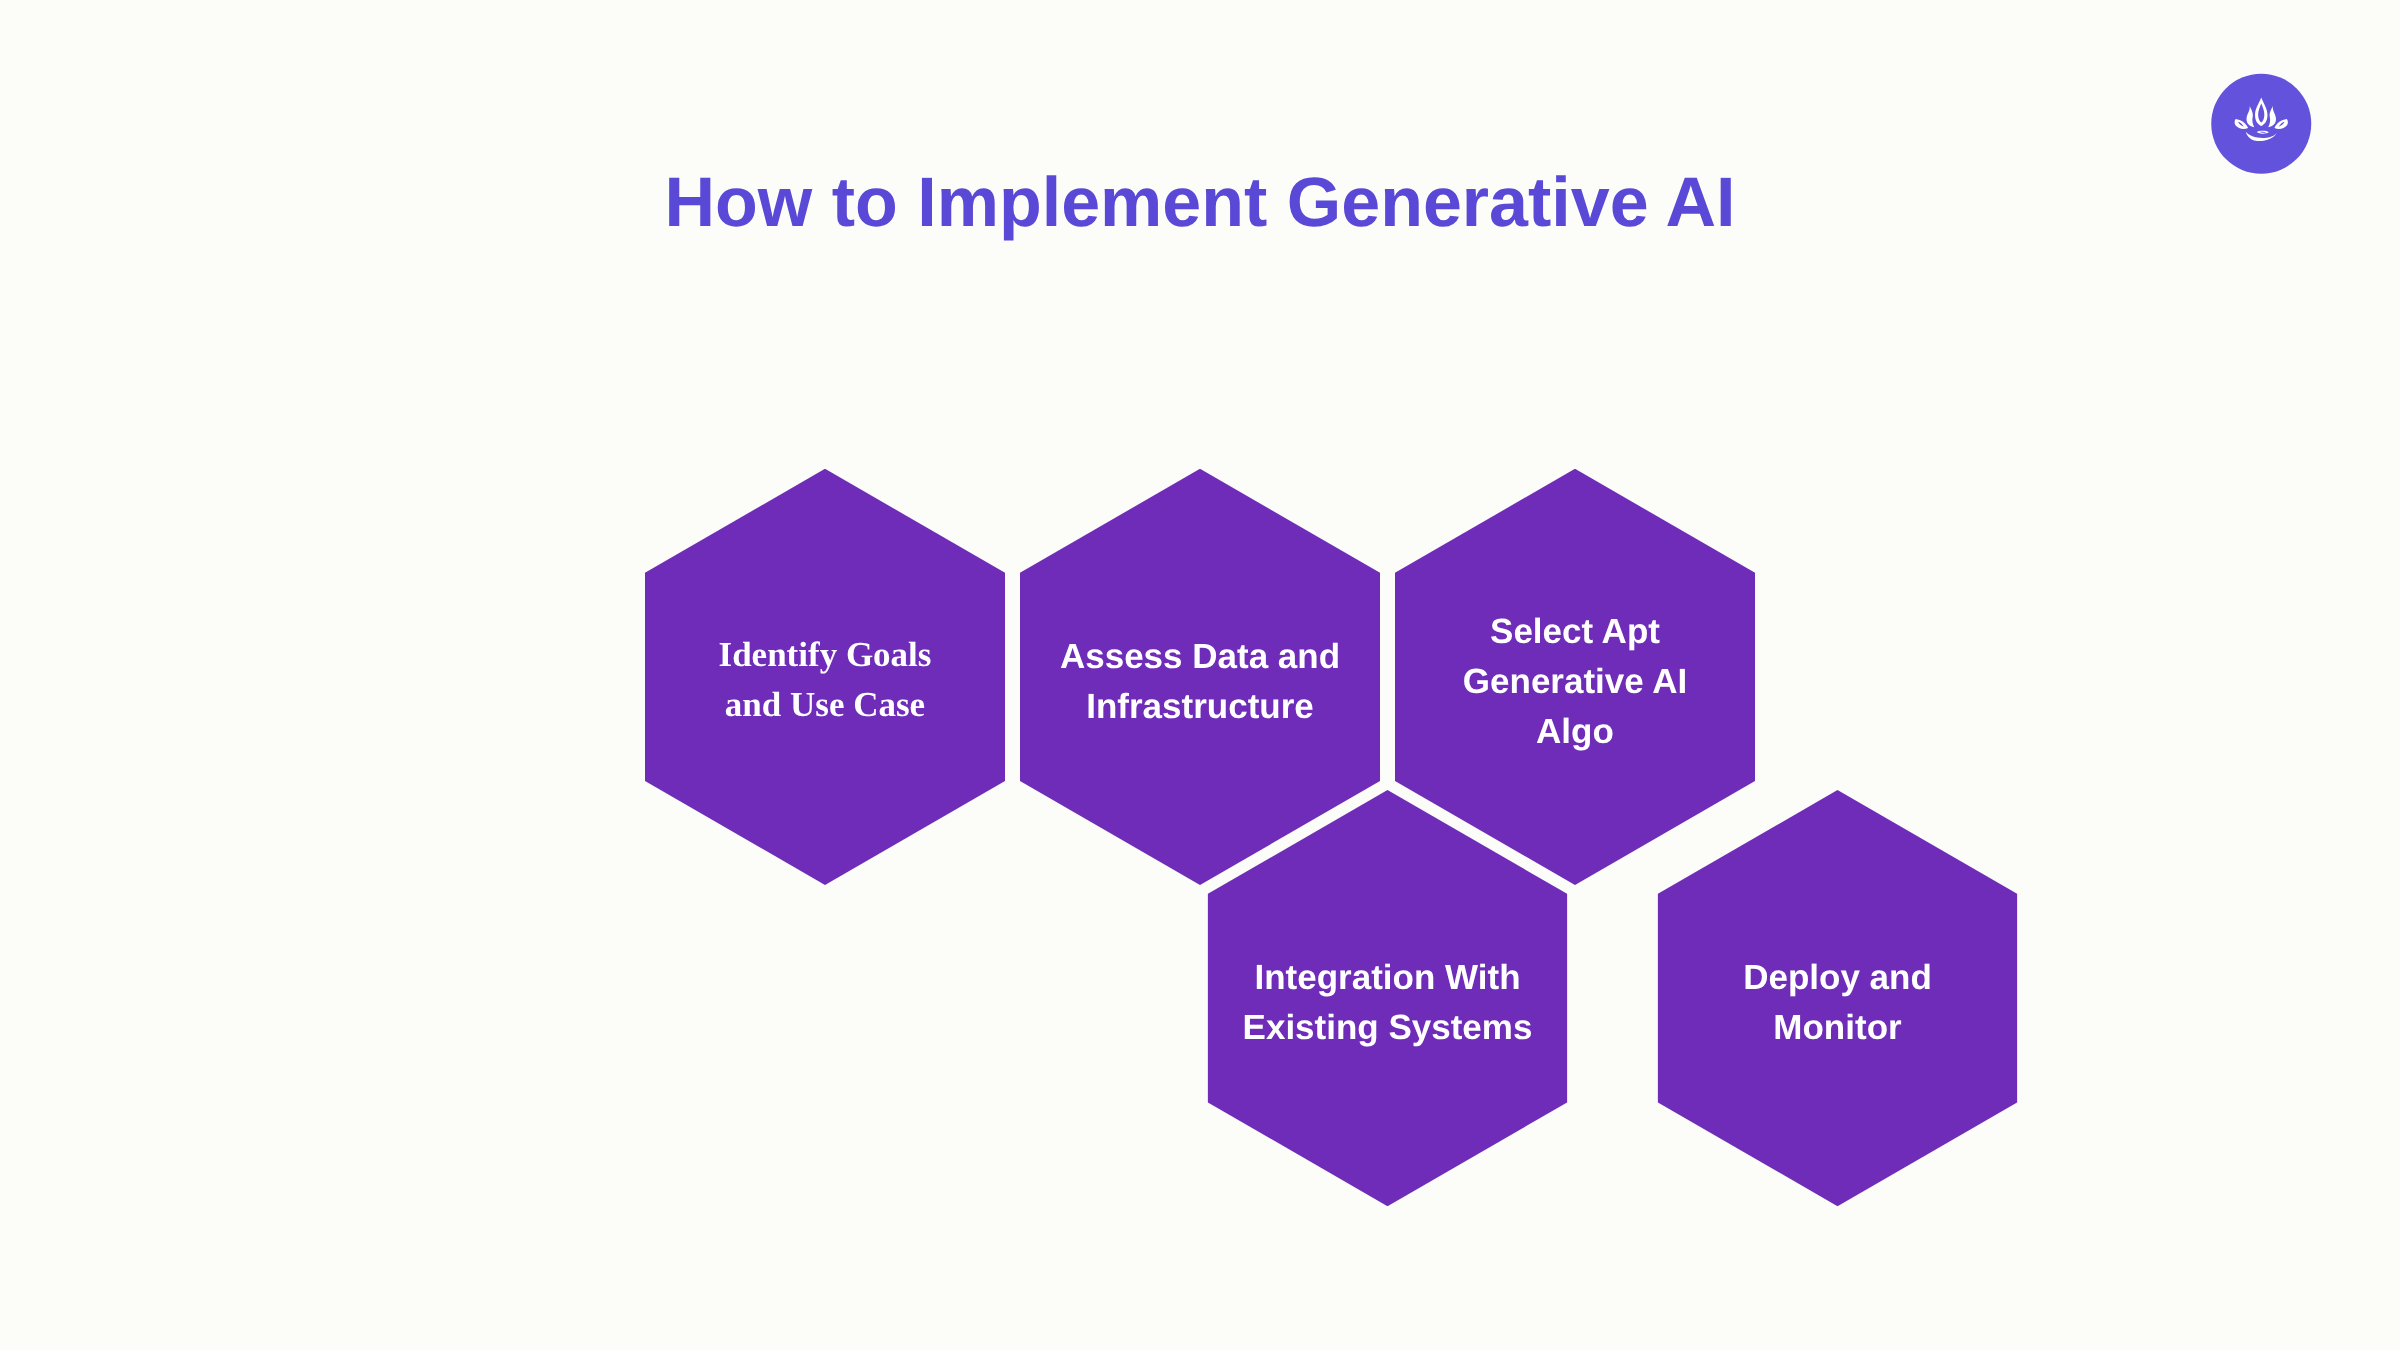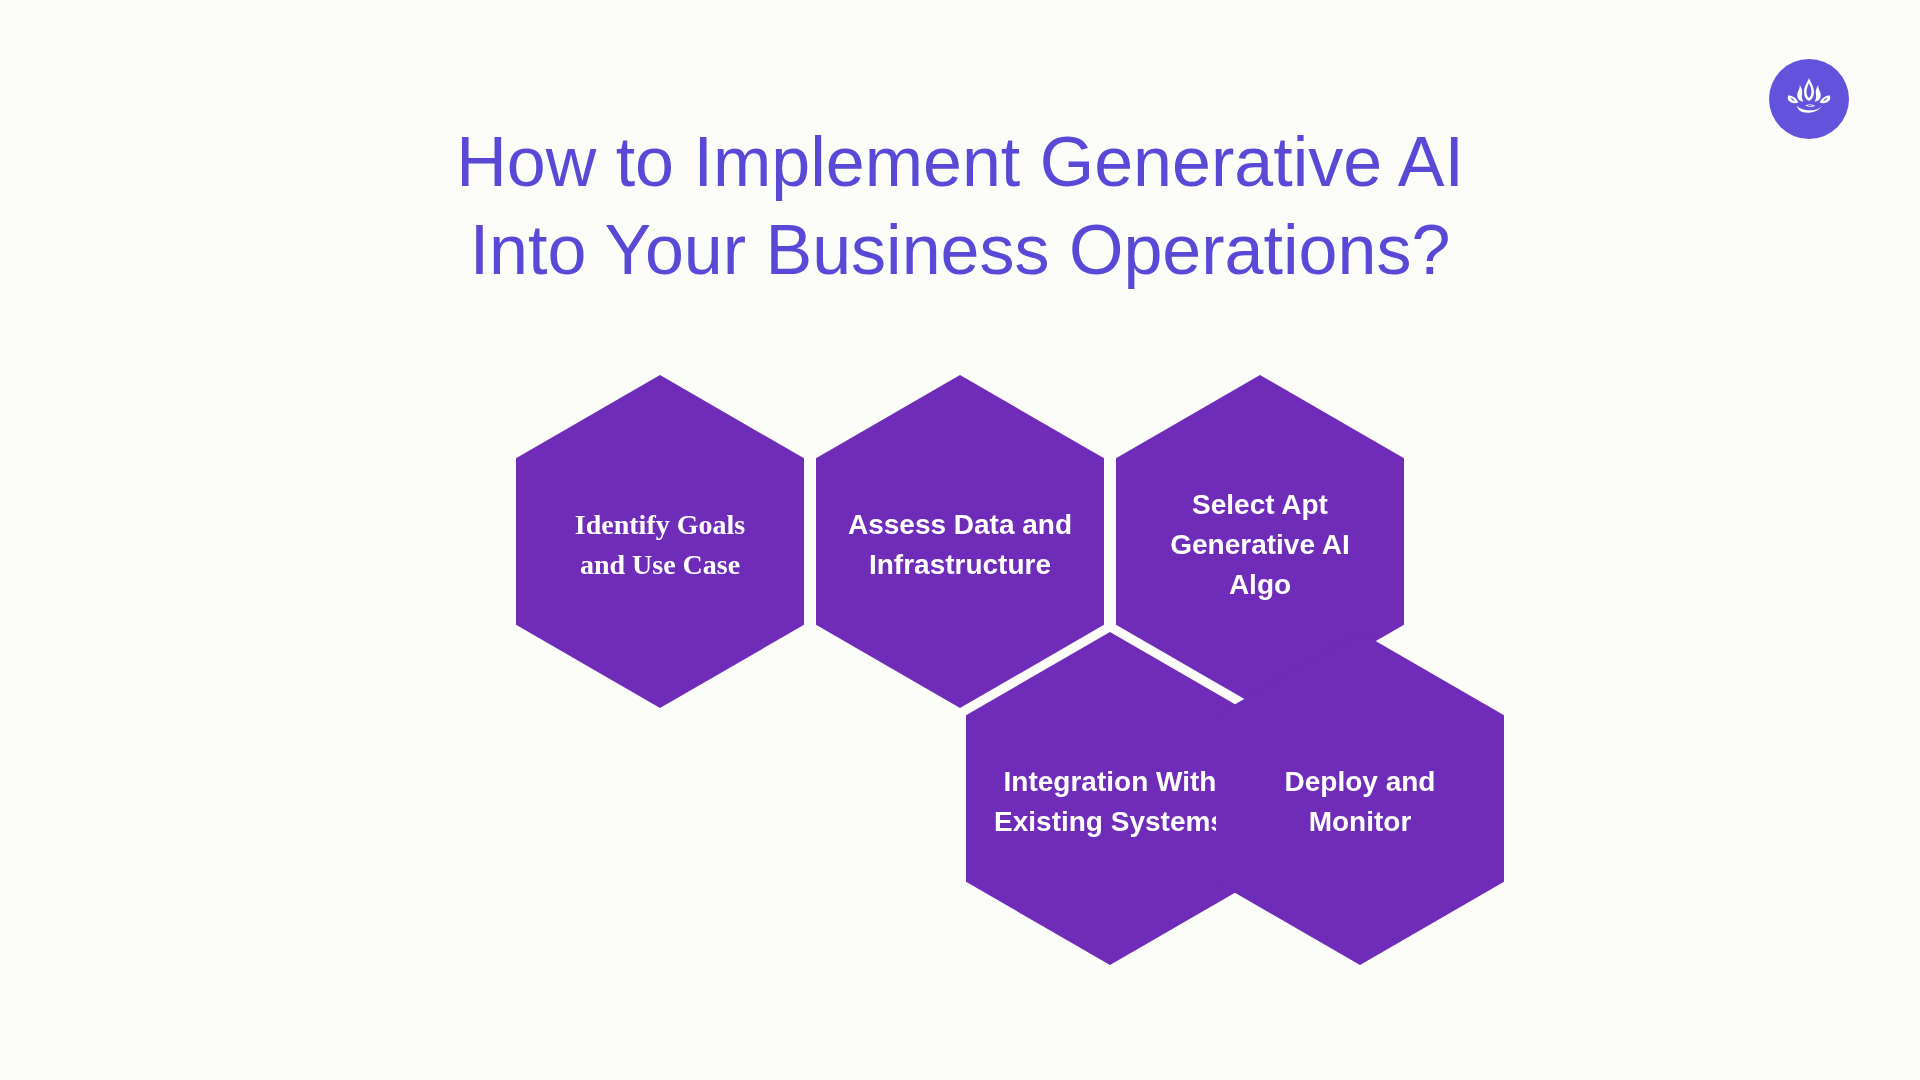--- a/index.html
+++ b/index.html
@@ -20,22 +20,22 @@
     position: relative;
     width: 1920px; height: 1080px;
     background: var(--color-background);
   }
   .page-title {
     position: absolute;
     top: 118px; left: 0;
     width: 1920px;
     text-align: center;
     color: var(--color-title);
-    font-size: 70px;
-    font-weight: 400;
+    font-size: 56px;
+    font-weight: 700;
     line-height: 88px;
     letter-spacing: 0px;
   }
   .page-title .line { display: block; }
   .logo-badge {
     position: absolute;
     left: 1769px; top: 59px;
     width: 80px; height: 80px;
     border-radius: 50%;
     background: var(--color-logo);
@@ -59,30 +59,29 @@
     padding: 0 6px;
     margin-top: 6px;
   }
   
   .hex-1 { left: 516px;  top: 375px; font-family: Liberation Serif, serif; }
   .hex-2 { left: 816px;  top: 375px; }
   .hex-3 { left: 1116px; top: 375px; align-items: center; }
   .hex-4 { left: 366px;  top: 632px; }
   .hex-5 { left: 666px;  top: 632px; }
   .hex-6 { left: 966px;  top: 632px; }
-  .hex-7 { left: 1216px; top: 632px; }
+  .hex-7 { left: 1326px; top: 632px; }
 </style>
 </head>
 <body>
 
 <div class="canvas">
 
   <h1 class="page-title">
     <span class="line">How to Implement Generative AI</span>
-    <span class="line">Into Your Business Operations?</span>
   </h1>
 
   <div class="logo-badge">
     <span>
       <svg viewBox="0 0 100 100" aria-hidden="true">
         <g fill="#FFFFFF">
 
           <path d="M50 16 C46 26 42 30 42 39 C42 47 46 51 50 53 C54 51 58 47 58 39 C58 30 54 26 50 16 Z
                    M50 24 C52 29 54 33 54 38.5 C54 44 52 47 50 48.5 C48 47 46 44 46 38.5 C46 33 48 29 50 24 Z"></path>
 

